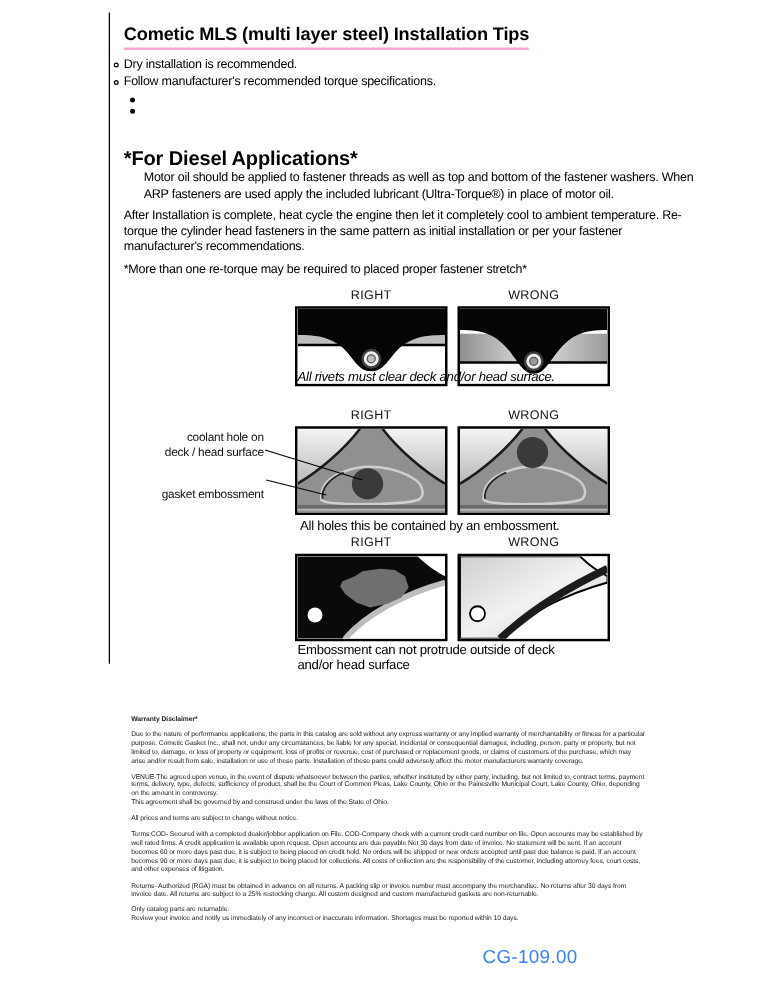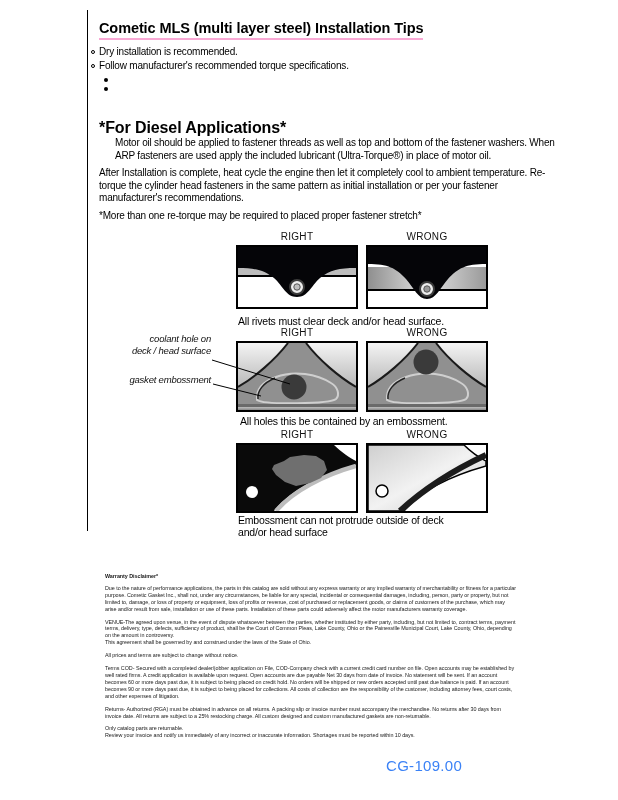--- a/index.html
+++ b/index.html
@@ -102,28 +102,28 @@
       </linearGradient>
     </defs>
     <rect x="0" y="0" width="118" height="60" fill="#ffffff"></rect>
     <rect x="0" y="20" width="118" height="23" fill="url(#g1)"></rect>
     <rect x="0" y="42" width="118" height="2" fill="#000"></rect>
     <path d="M0,0 H118 V17 C98,17 90,21 80,32 C72,41 68,52 59,52 C50,52 46,41 38,32 C28,21 20,17 0,17 Z" fill="#050508"></path>
     <circle cx="59" cy="42" r="7" fill="#ededed" stroke="#3c3c3c" stroke-width="2"></circle>
     <circle cx="59" cy="42" r="3.2" fill="#9a9a9a" stroke="#555" stroke-width="1"></circle>
   </svg>
 </div>
-<div class="abs caption" style="left:238px; top:316px;">All rivets must clear deck and/or head surface.</div>
+<div class="abs caption" style="left:238px; top:297px;font-style:italic;">All rivets must clear deck and/or head surface.</div>
 
 <div class="abs dg-label" style="left:236px; top:327px;">RIGHT</div>
 <div class="abs dg-label" style="left:366px; top:327px;">WRONG</div>
 
-<div class="abs annot pre" style="left:80px; top:333px; width:131px;font-style:italic;">coolant hole on
+<div class="abs annot pre" style="left:80px; top:345px; width:131px;">coolant hole on
 deck / head surface</div>
-<div class="abs annot" style="left:80px; top:374px; width:131px;font-style:italic;">gasket embossment</div>
+<div class="abs annot" style="left:80px; top:390px; width:131px;">gasket embossment</div>
 
 <div class="abs dg-box" style="left:236px; top:341px; height:71px;">
   <svg width="118" height="67" viewBox="0 0 118 67">
     <defs>
       <linearGradient id="wg" x1="0" y1="0" x2="0" y2="1">
         <stop offset="0" stop-color="#f4f4f4"></stop>
           <stop offset="1" stop-color="#b8b8b8"></stop>
       </linearGradient>
     </defs>
     <rect x="0" y="0" width="118" height="67" fill="#909090"></rect>

